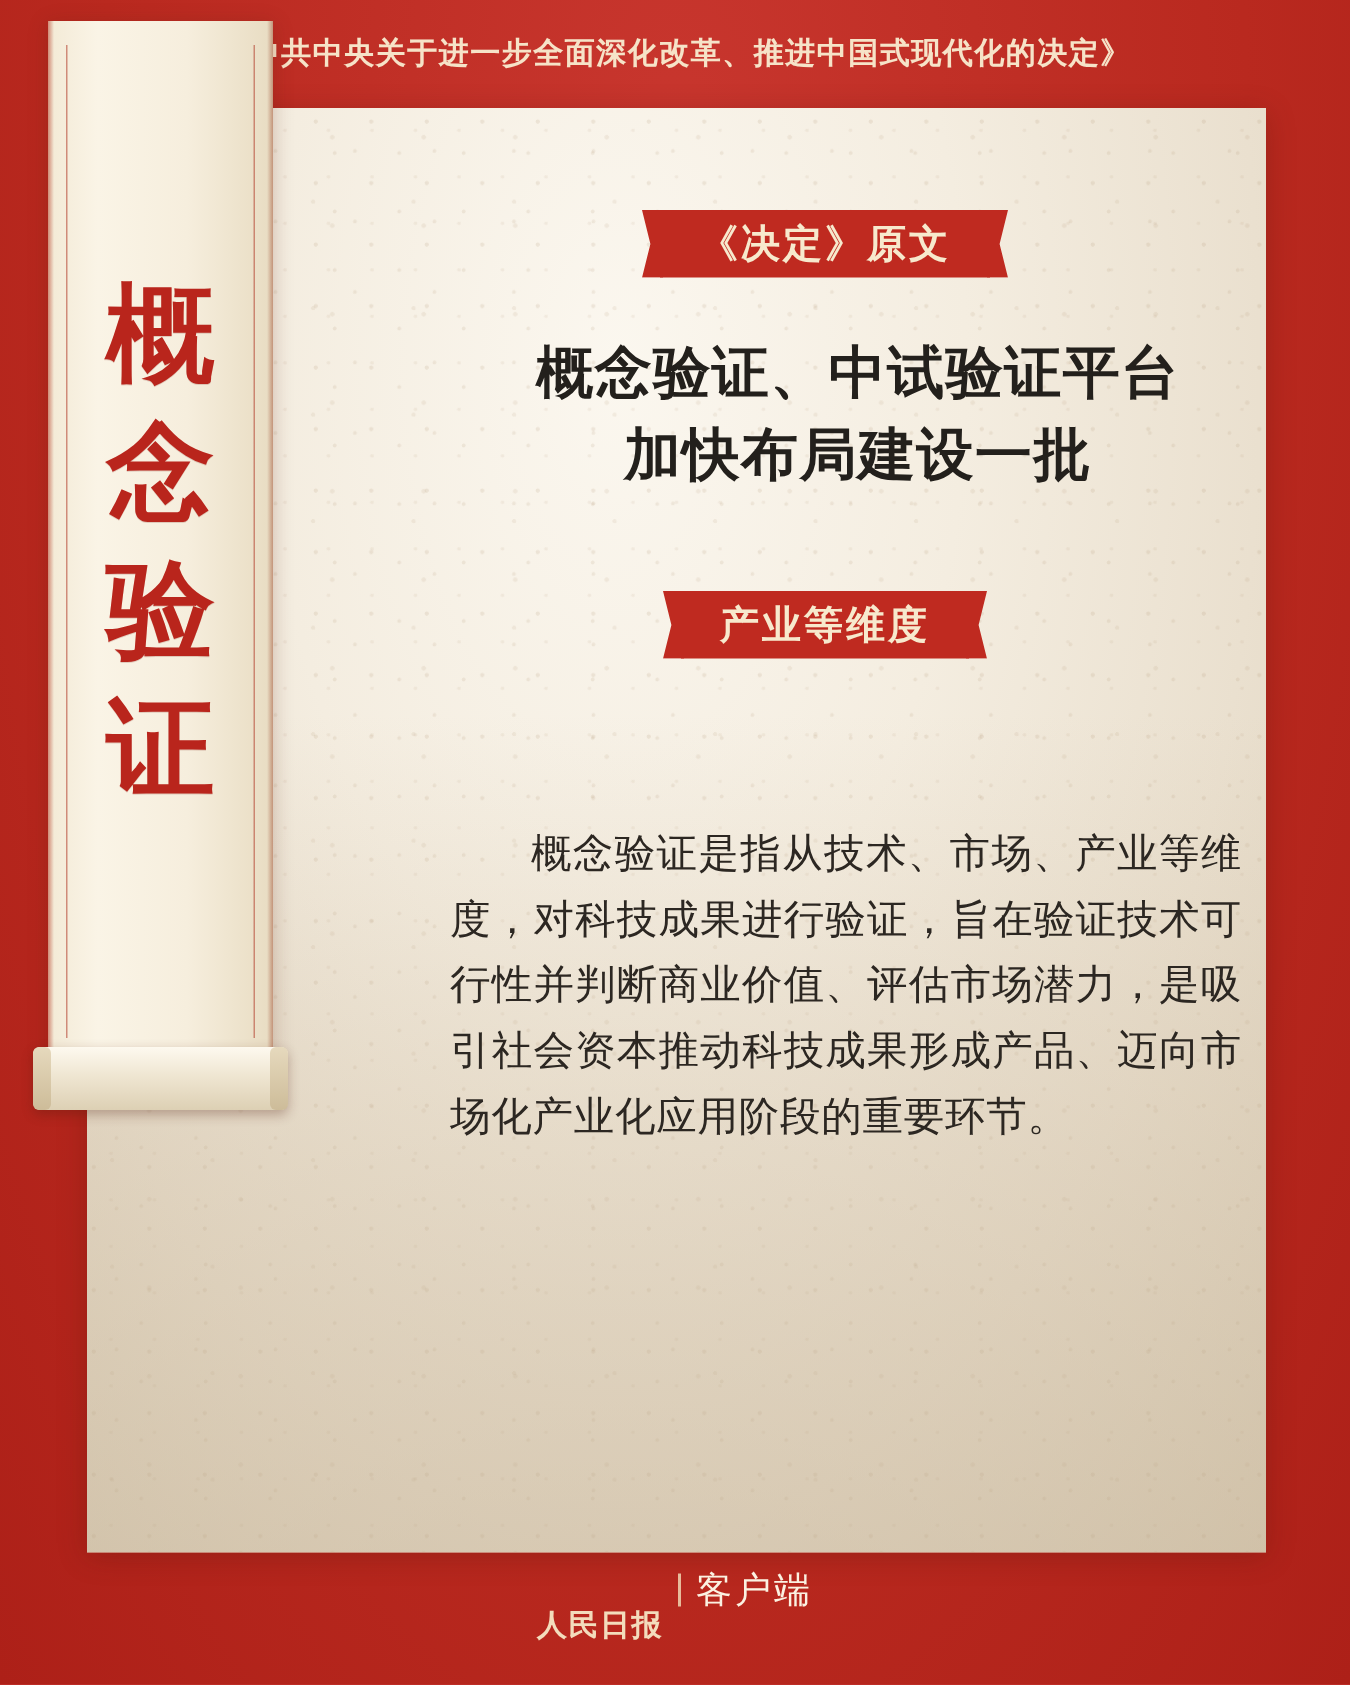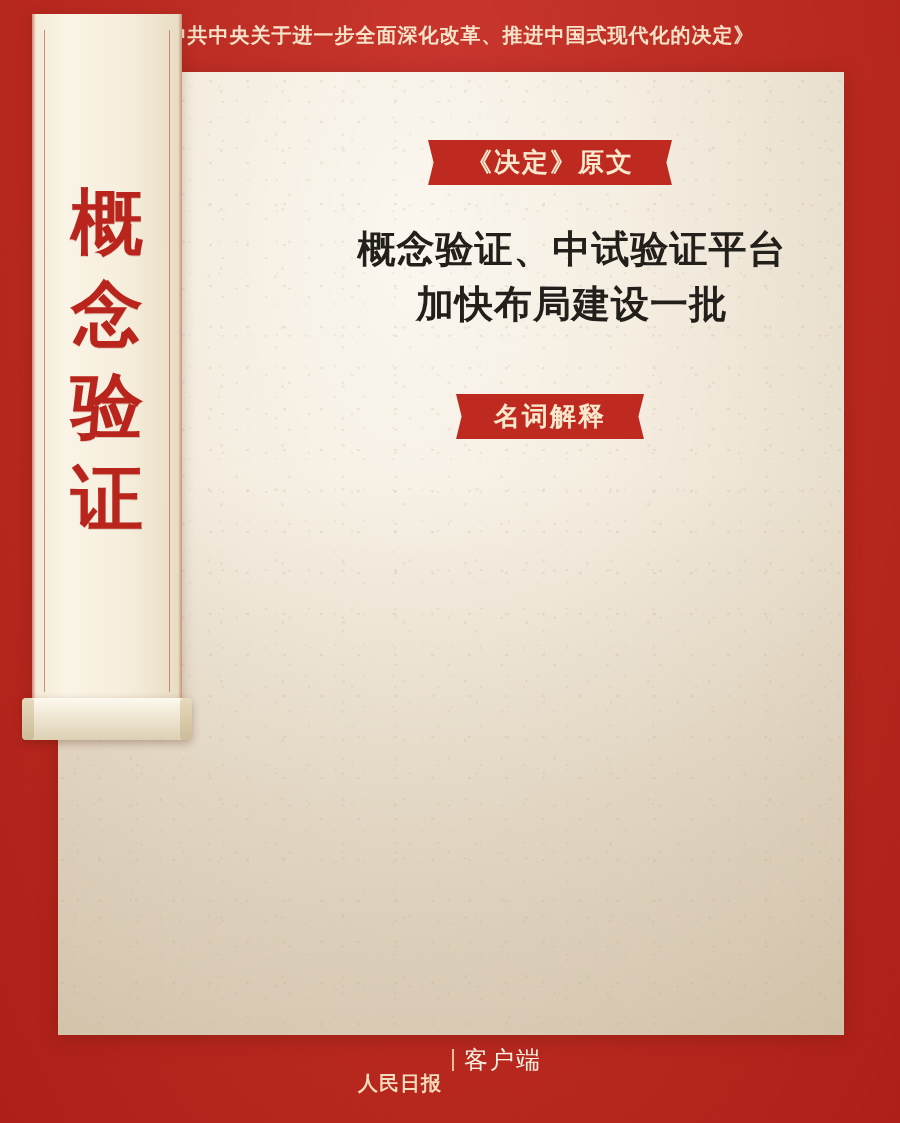--- a/index.html
+++ b/index.html
@@ -231,24 +231,25 @@
     <div class="ribbon-rule"></div>
   </div>
 
   <div class="quote">
     <div>概念验证、中试验证平台</div>
     <div>加快布局建设一批</div>
   </div>
 
   <div class="ribbon-wrap" id="ribbon-jieshi">
     <div class="ribbon-rule"></div>
-    <div class="ribbon">名词解释</div>
-    <div class="ribbon-rule"></div>
-  </div>
-
+    <div class="ribbon">产业等维度</div>
+    <div class="ribbon-rule"></div>
+  </div>
+
+  <div class="explain">概念验证是指从技术、市场、产业等维度，对科技成果进行验证，旨在验证技术可行性并判断商业价值、评估市场潜力，是吸引社会资本推动科技成果形成产品、迈向市场化产业化应用阶段的重要环节。</div>
 
   <div class="footer">
     <div class="mark">
       <span class="rmrb">人民日报</span>
     </div>
     <div class="divider"></div>
     <span class="app">客户端</span>
   </div>
 
 </div>

